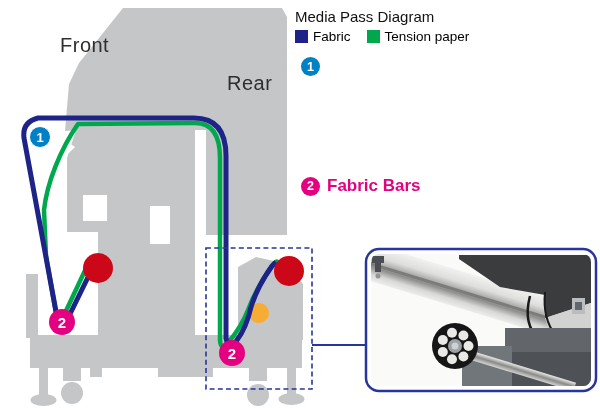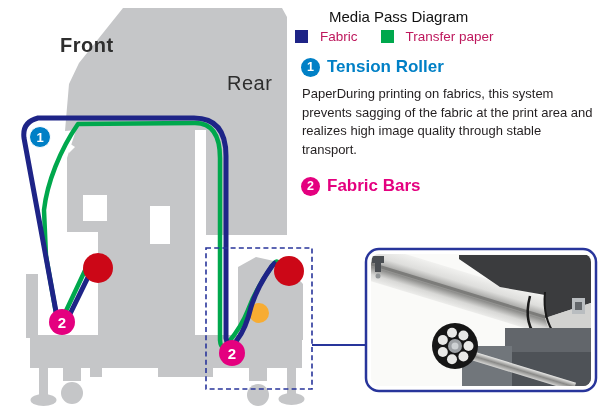--- a/index.html
+++ b/index.html
@@ -4,22 +4,22 @@
 <style>
   html,body{margin:0;padding:0;background:#fff;}
   #stage{
     position:relative;width:600px;height:415px;background:#fff;overflow:hidden;
     font-family:"Liberation Sans","DejaVu Sans",sans-serif;
     -webkit-font-smoothing:antialiased;
   }
   #diagram-svg{position:absolute;left:0;top:0;}
   .abs{position:absolute;}
   .front-rear{font-size:20px;color:#2e2e2e;letter-spacing:0.5px;}
-  .panel-title{left:295px;top:8px;font-size:15px;color:#111;margin-left:34px;}
-  .legend-row{left:295px;top:29px;display:flex;align-items:center;font-size:13.5px;color:#be185d;gap:7px;}
+  .panel-title{left:295px;top:8px;font-size:15px;color:#111;}
+  .legend-row{left:295px;top:29px;display:flex;align-items:center;font-size:13.5px;color:#000000;}
   .swatch{width:13px;height:13px;display:inline-block;margin-right:5px;}
   .swatch.fabric{background:#1e2487;}
   .swatch.transfer{background:#00a84d;margin-left:16px;}
   .section-head{display:flex;align-items:center;font-weight:bold;font-size:17px;}
   .section-head.s1{left:301px;top:57px;color:#0080c6;}
   .section-head.s2{left:301px;top:176px;color:#e4007f;}
   .head-badge{width:19px;height:19px;border-radius:50%;color:#fff;font-size:12.5px;
     display:flex;align-items:center;justify-content:center;margin-right:7px;flex:0 0 auto;}
   .head-badge.b1{background:#0080c6;}
   .head-badge.b2{background:#e4007f;}
@@ -139,40 +139,38 @@
           <circle cx="455" cy="346" r="3.5" fill="#cdd1d3"></circle>
         </g>
 
         <rect x="372" y="256" width="12" height="7" fill="#4a4e52"></rect>
         <rect x="375" y="263" width="6" height="9" fill="#4a4e52"></rect>
         <circle cx="378" cy="276" r="2.5" fill="#909496"></circle>
       </g>
     </g>
   </svg>
 
-  <div class="abs front-rear" style="left:60px;top:34px;font-weight:bold;">Front</div>
+  <div class="abs front-rear" style="left:60px;top:34px;">Front</div>
   <div class="abs front-rear" style="left:227px;top:36px;margin-top:36px;">Rear</div>
 
   <div class="abs marker m1">1</div>
   <div class="abs marker m2a">2</div>
   <div class="abs marker m2b">2</div>
 
   <div class="abs panel-title">Media Pass Diagram</div>
 
   <div class="abs legend-row">
     <span class="swatch fabric"></span>
     <span>Fabric</span>
     <span class="swatch transfer"></span>
-    <span>Transfer paper</span>
+    <span>Tension paper</span>
   </div>
 
   <div class="abs section-head s1">
     <span class="head-badge b1">1</span>
-    <span>Tension Roller</span>
   </div>
-  <div class="abs body-text p1">PaperDuring printing on fabrics, this system prevents sagging of the fabric at the print area and realizes high image quality through stable transport.</div>
 
   <div class="abs section-head s2">
     <span class="head-badge b2">2</span>
     <span>Fabric Bars</span>
   </div>
 
 </div>
 
 </body></html>

